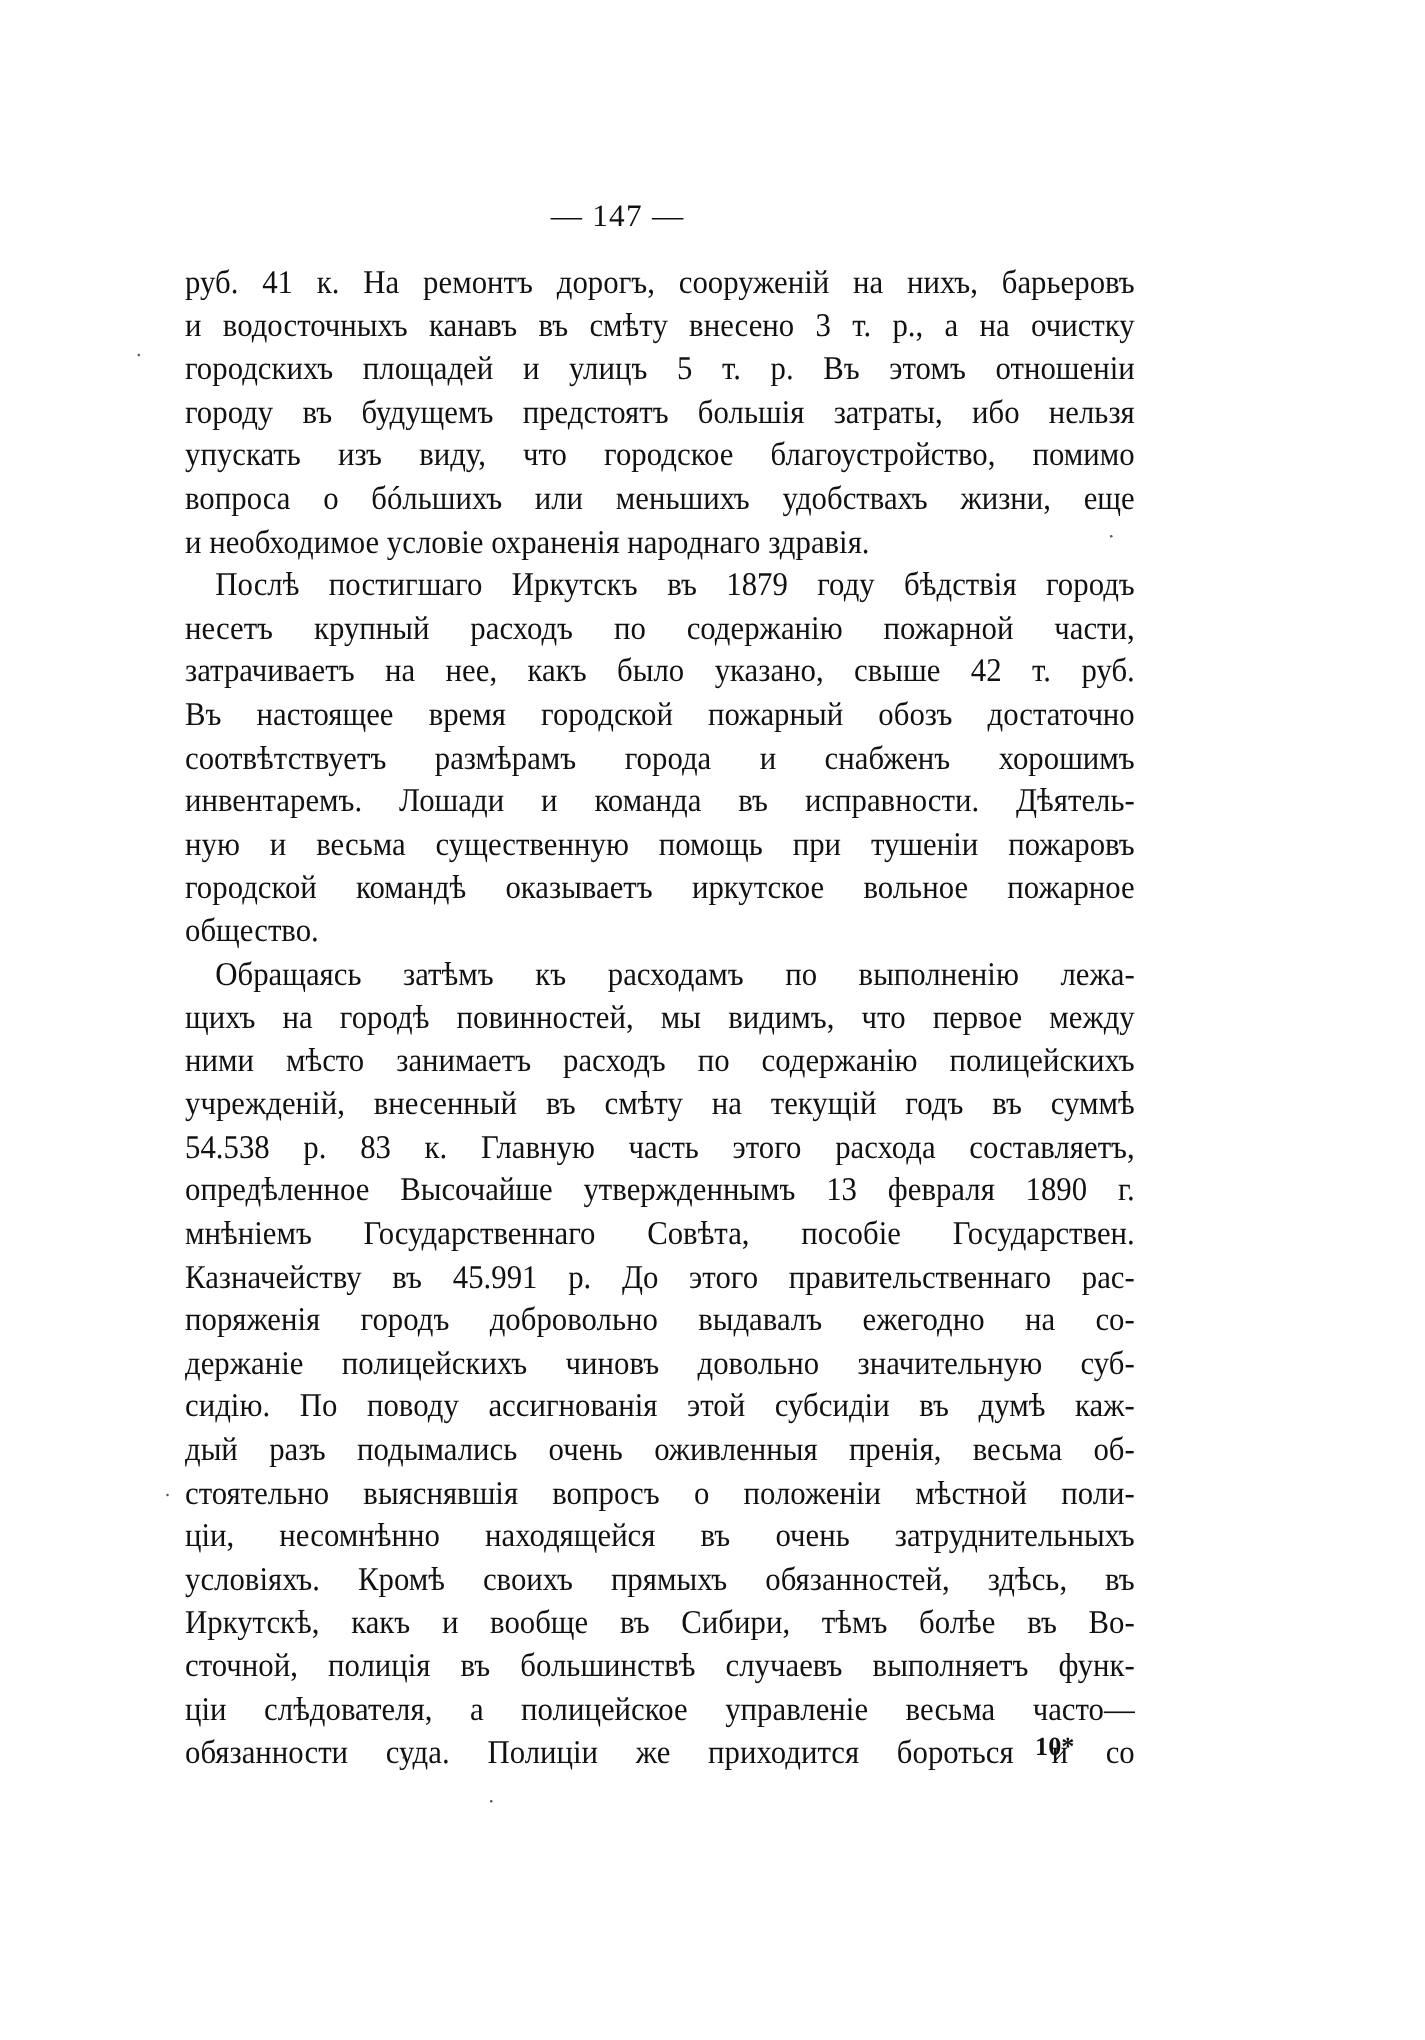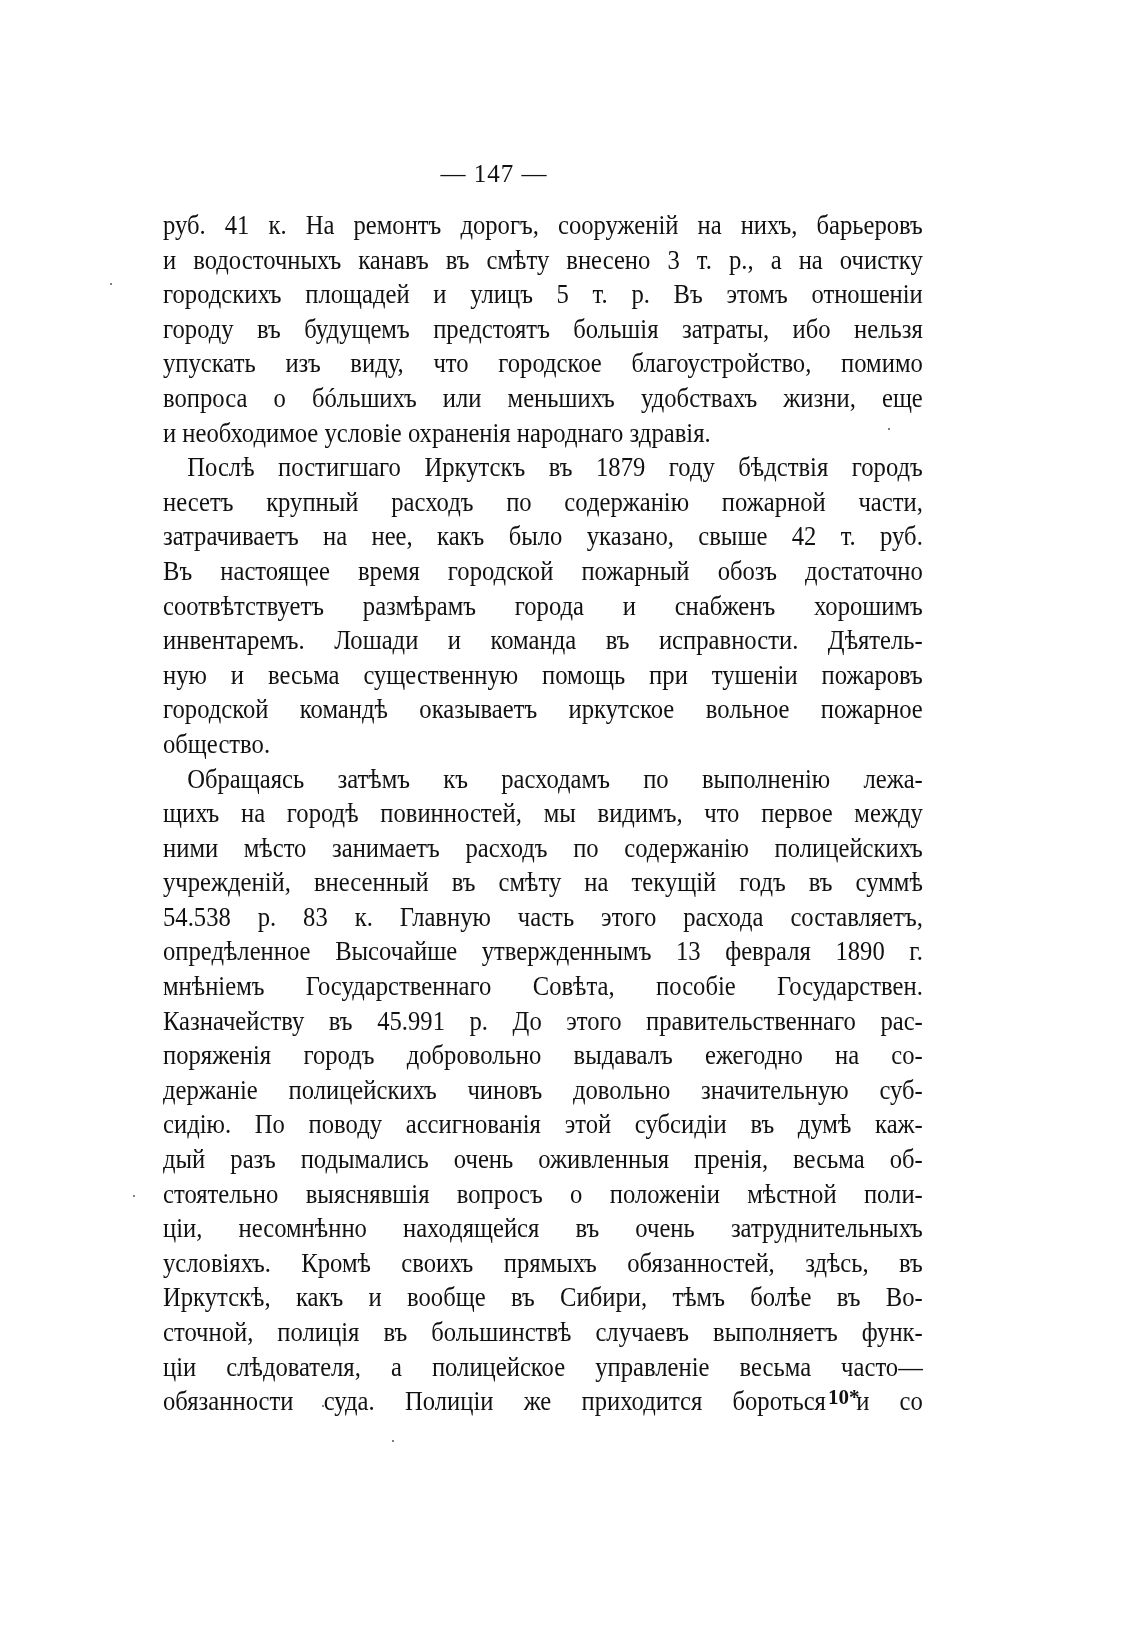--- a/index.html
+++ b/index.html
@@ -20,21 +20,21 @@
       top: 160px;
       left: 0;
       width: 988px;
       text-align: center;
       font-size: 25px;
       letter-spacing: 1px;
     }
     .text-block {
       position: absolute;
       top: 208px;
-      left: 163px;
+      left: 148px;
       width: 760px;
     }
     .line {
       height: 34.6px;
       line-height: 34.6px;
       font-size: 26.5px;
       white-space: nowrap;
       text-align: justify;
       text-align-last: justify;
       transform: scaleX(0.93);

